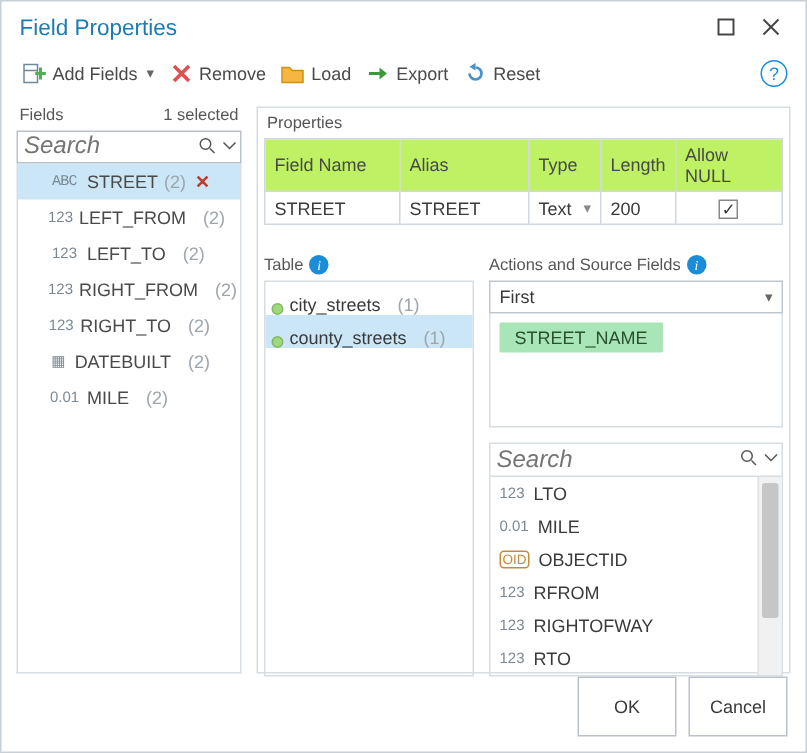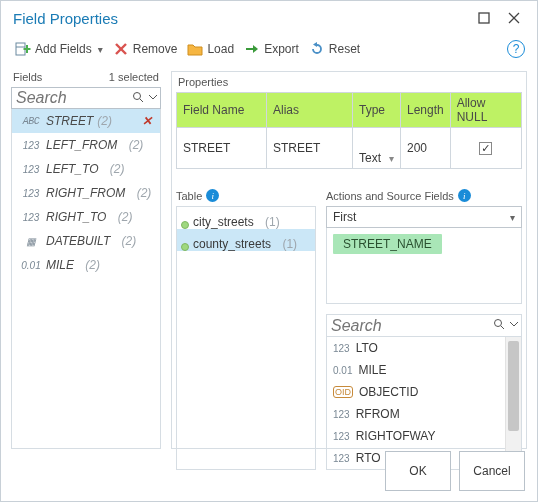--- a/index.html
+++ b/index.html
@@ -20,35 +20,35 @@
   .main { display:flex; padding:8px 10px 0 10px; gap:10px; height:386px;}
   .left { width:150px; display:flex; flex-direction:column;}
   .right { flex:1; display:flex; flex-direction:column; border:1px solid #d6dde3; padding:4px 4px 4px 4px;}
 
   .lhead { display:flex; justify-content:space-between; color:#555; font-size:11px; margin-bottom:4px; padding:0 2px;}
   .searchbox { position:relative; border:1px solid #b9c2ca; height:22px; display:flex; align-items:center;}
   .searchbox input { border:none; outline:none; width:100%; font-style:italic; color:#8b5cf6; padding:0 20px 0 4px; font-size:16px; background:transparent;}
   .searchbox .mag { position:absolute; right:16px; top:3px; color:#555;}
   .searchbox .ch  { position:absolute; right:2px; top:3px; color:#555;}
   .flist { border:1px solid #d6dde3; border-top:none; flex:1; overflow:hidden;}
-  .fitem { display:flex; align-items:center; gap:4px; height:24px; padding:0 8px; cursor:pointer;font-style:italic;}
+  .fitem { display:flex; align-items:center; gap:4px; height:24px; padding:0 20px; cursor:pointer;}
   .fitem.sel { background:#cbe7f7;}
   .fitem.sel .x { color:#c0392b; margin-left:auto; font-weight:bold;}
   .fitem .tic { width:22px; text-align:center; color:#7a8894; font-size:10px; }
   .fitem .tic.abc { font-family:"Courier New",monospace; font-size:10px; letter-spacing:-0.5px;}
   .fitem .cnt { color:#9ea6ad;}
   .fitem .lbl { color:#494949;}
 
   .phead { color:#555; font-size:11px; margin-bottom:4px; padding-left:2px;}
   table.props { border-collapse:collapse; width:100%;}
   table.props th, table.props td { border:1px solid #d0d7de; padding:3px 6px; text-align:left; font-weight:400; font-size:12px; height:22px;}
   table.props th { background:#bef264; color:#494949;}
   .cbx { width:13px; height:13px; border:1px solid #888; display:inline-flex; align-items:center; justify-content:center; margin:auto;}
   .cbx.chk::after { content:"✓"; font-size:11px; color:#333;}
-  .sel-type { display:flex; align-items:center; justify-content:space-between; width:100%;margin-top:20px;}
+  .sel-type { display:flex; align-items:center; justify-content:space-between; width:100%;}
 
   .midrow { display:flex; margin-top:20px; gap:10px; flex:1;}
   .tablecol { width:140px; display:flex; flex-direction:column;}
   .sechead { color:#555; font-size:11px; margin-bottom:4px; display:flex; align-items:center; gap:4px;}
   .info-ic { width:13px; height:13px; border-radius:50%; background:#1a8cd8; color:#fff; display:inline-flex; align-items:center; justify-content:center; font-size:9px; font-style:italic; font-family:serif;}
   .tblbox { border:1px solid #d6dde3; flex:1;}
   .titem { display:flex; align-items:flex-end; gap:4px; height:22px; padding:0 4px; cursor:pointer;}
   .titem.sel { background:#cbe7f7;}
   .bullet { width:8px; height:8px; border-radius:50%; background:#9fd87f; border:1px solid #80b862;}
 

